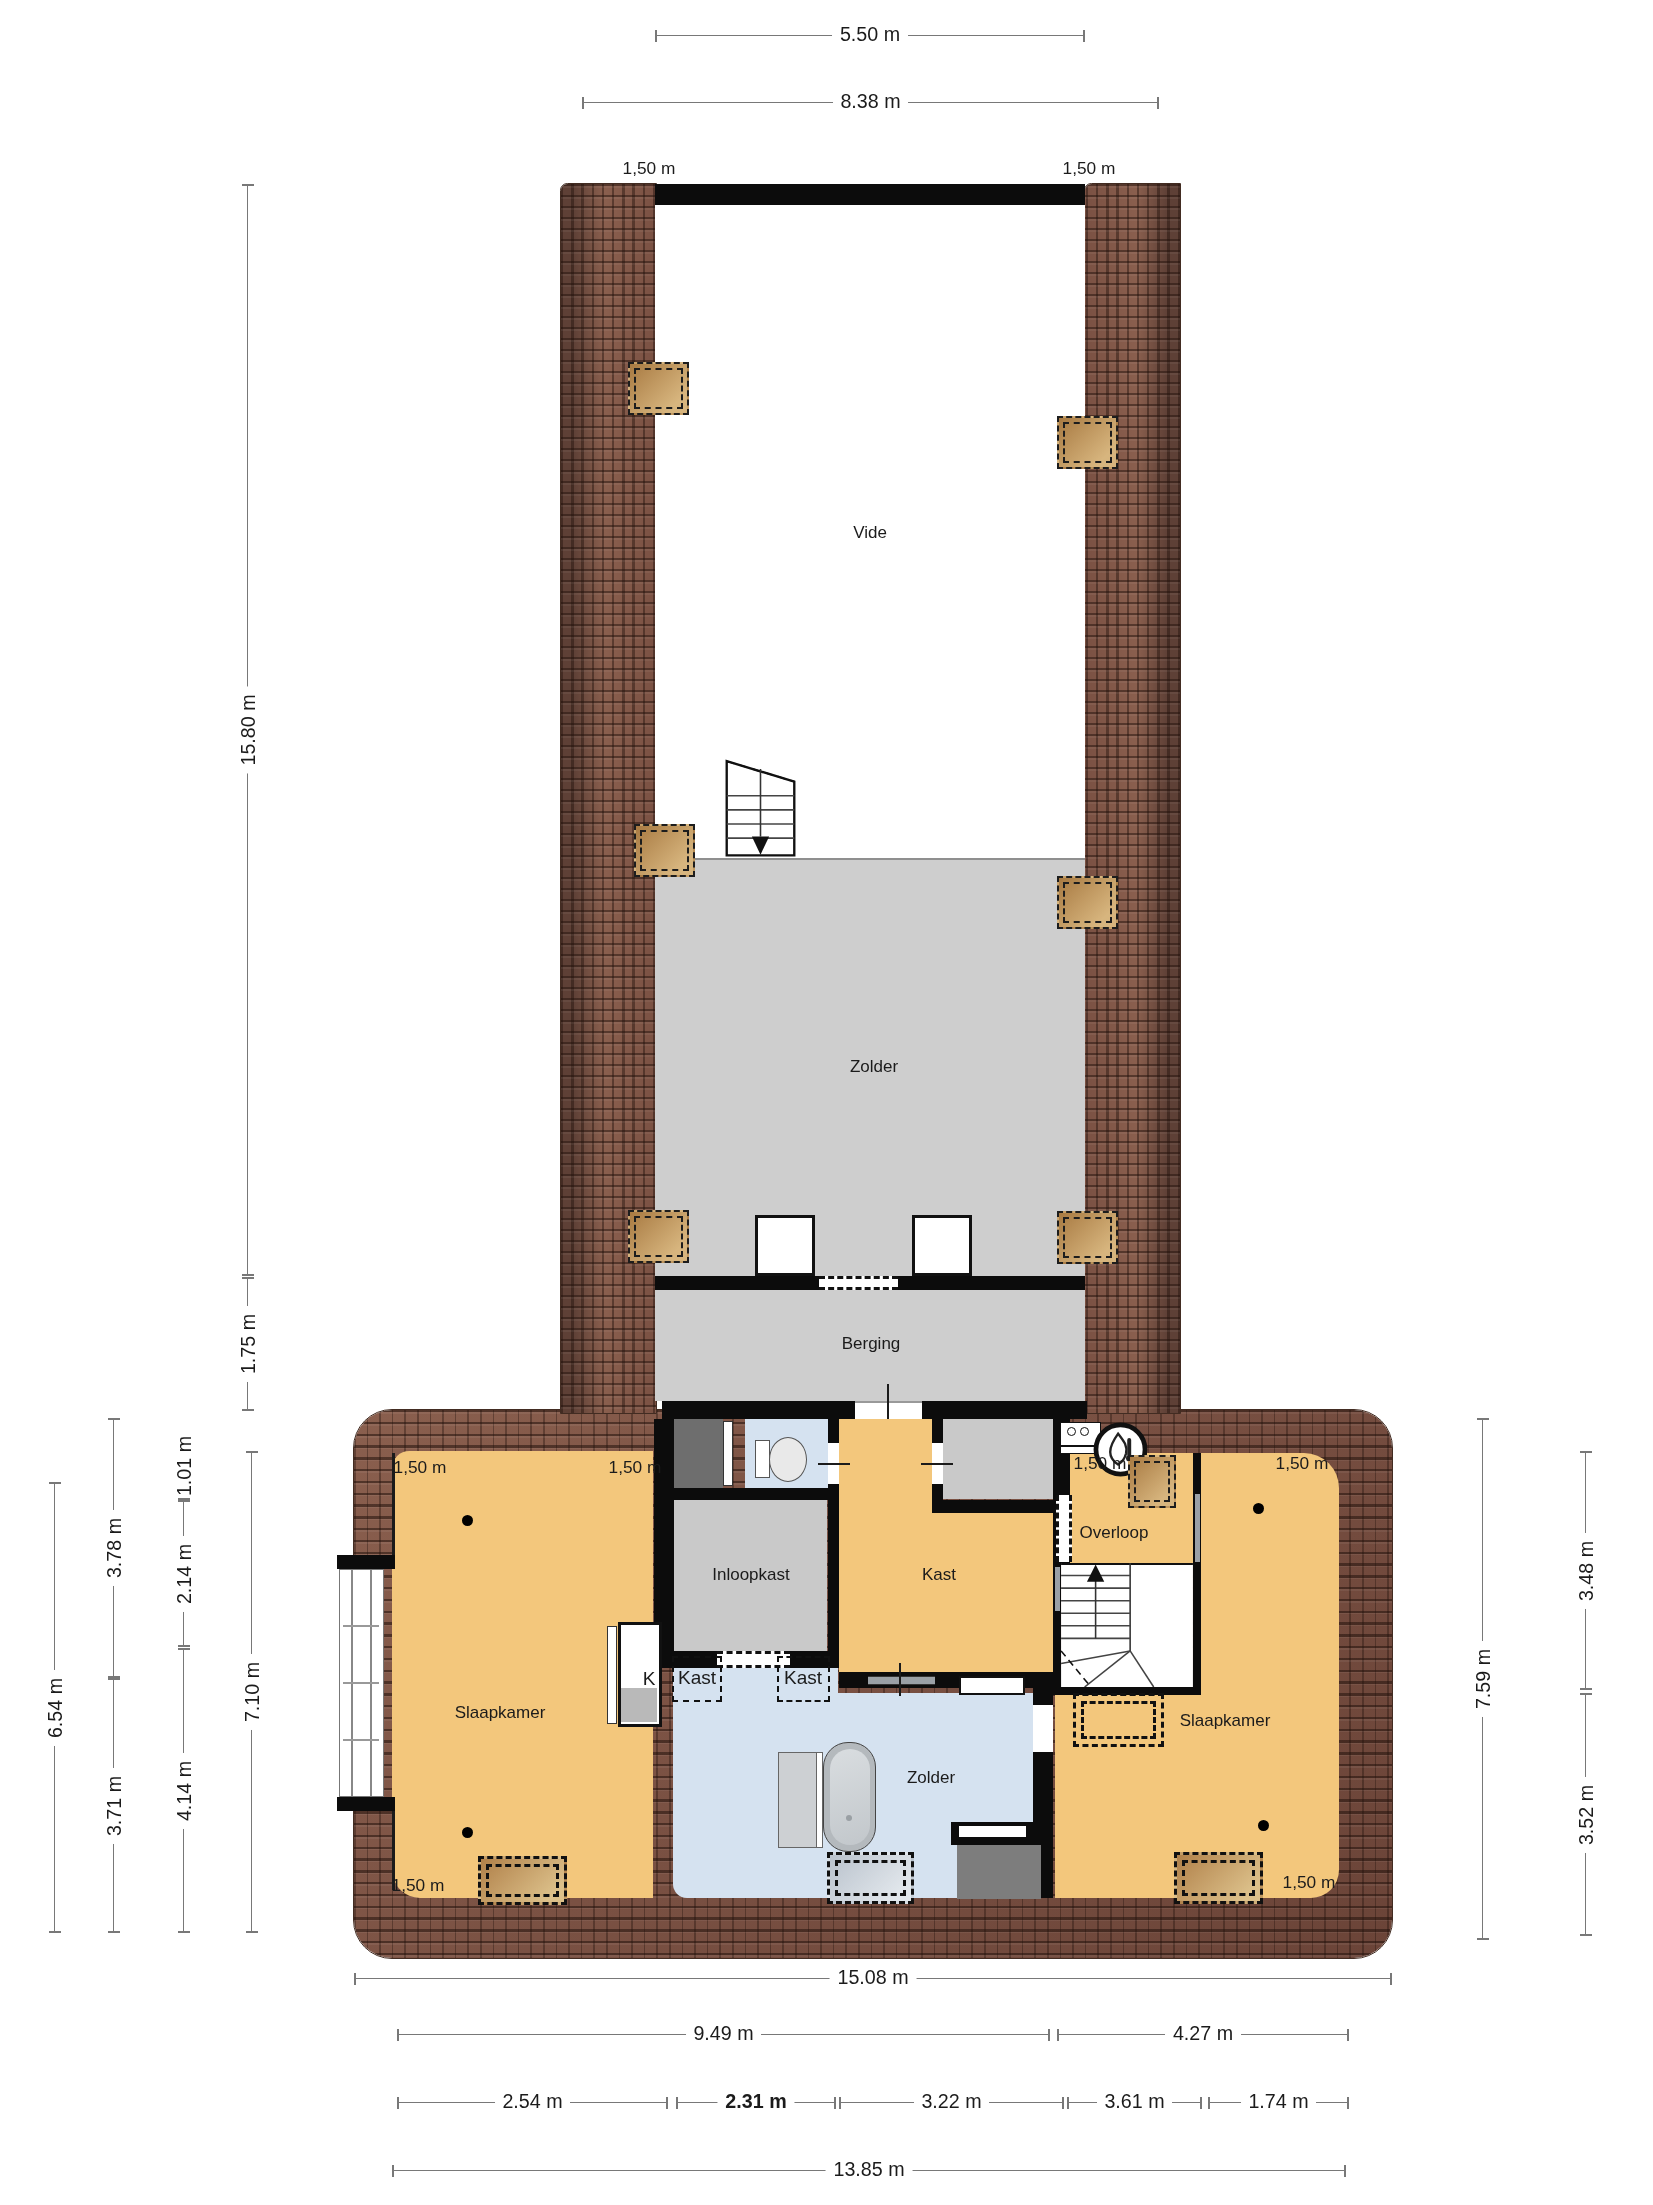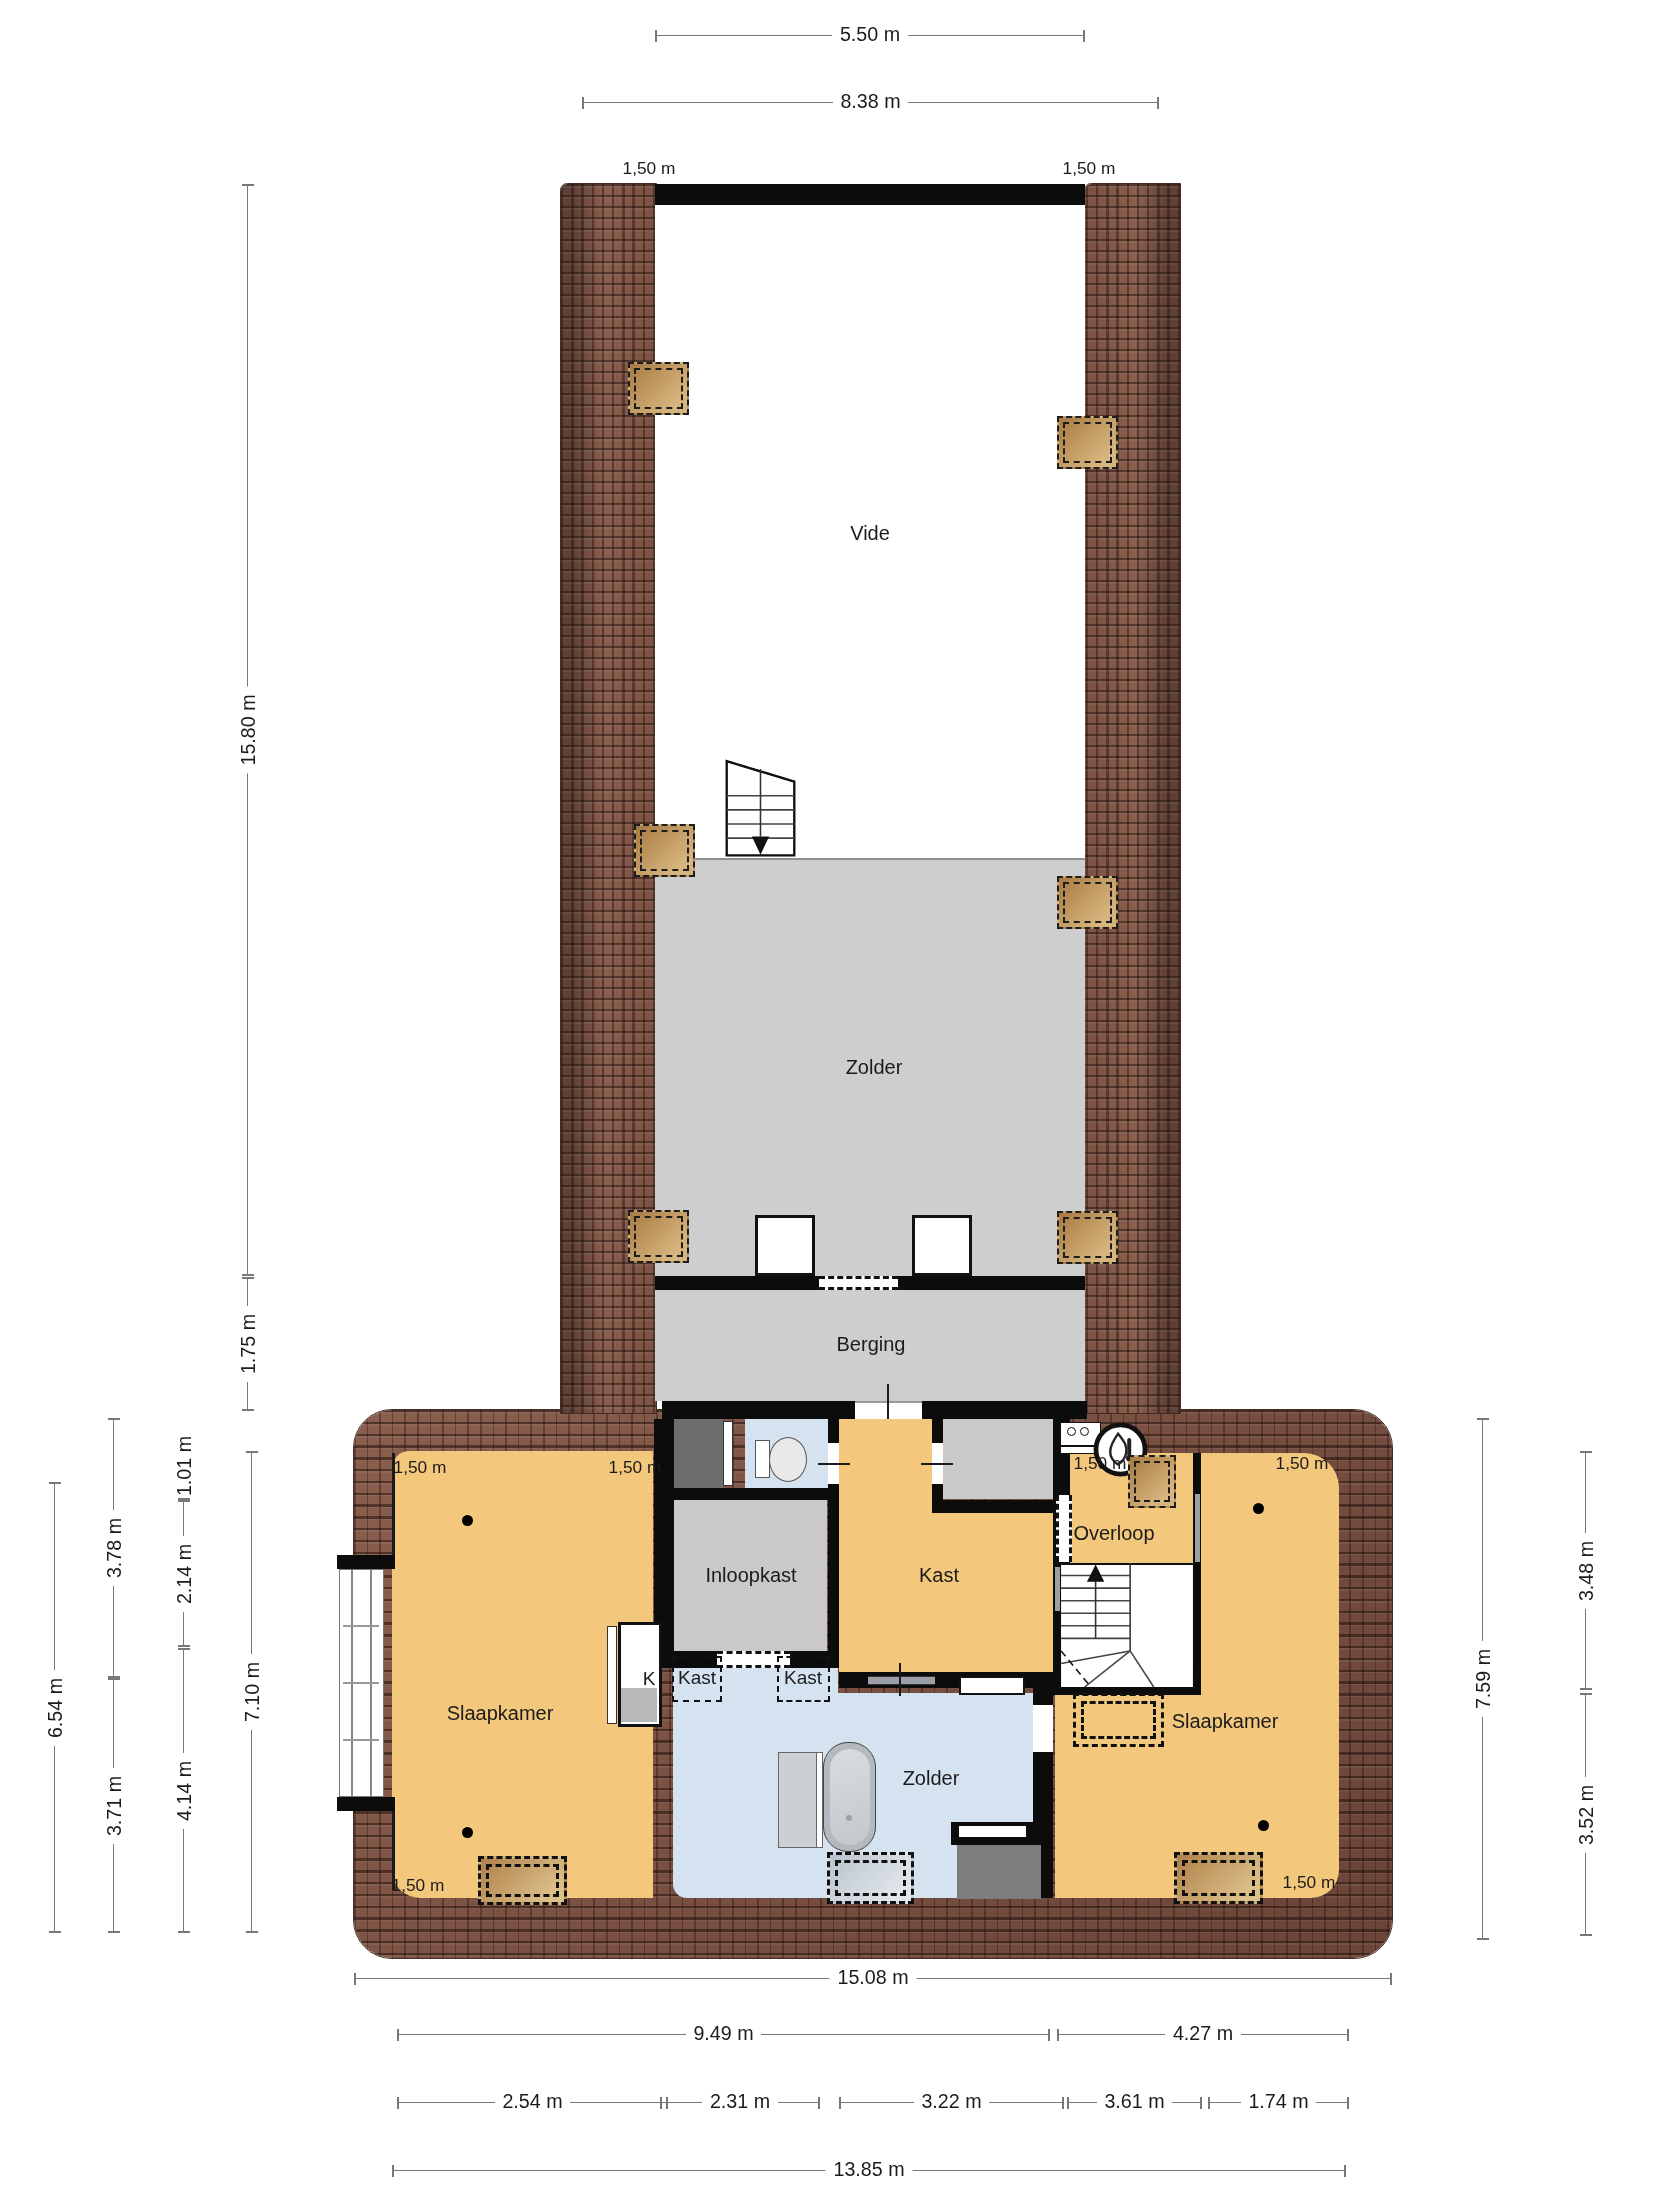--- a/index.html
+++ b/index.html
@@ -22,21 +22,21 @@
       linear-gradient(90deg,#5e4036 0 12.6px,#8a5f4e 43px,#7a5143 100%);
   }
   .wall{background:#0c0c0c;}
   .white{background:#ffffff;}
   .orange{background:#f3c77c;}
   .blue{background:#d5e2f0;}
   .gray{background:#cecece;}
   .gray2{background:#c9c9c9;}
   .darkroom{background:#6e6e6e;}
   
-  .rlabel{position:absolute;transform:translate(-50%,-50%);font-size:20px;color:#1b1b1b;white-space:nowrap;}
+  .rlabel{position:absolute;transform:translate(-50%,-50%);font-size:17px;color:#1b1b1b;white-space:nowrap;}
   .rlabel.sm{font-size:19px;}
   .small-label{position:absolute;transform:translate(-50%,-50%);font-size:17.3px;color:#1b1b1b;white-space:nowrap;}
   
   .dim{position:absolute;}
   .dim-h{border-top:1.6px solid #787878;}
   .dim-v{border-left:1.6px solid #787878;}
   .dim-h::before,.dim-h::after{content:'';position:absolute;top:-6.3px;width:1.6px;height:11.8px;background:#787878;}
   .dim-h::before{left:0;} .dim-h::after{right:0;}
   .dim-v::before,.dim-v::after{content:'';position:absolute;left:-6.3px;width:11.8px;height:1.6px;background:#787878;}
   .dim-v::before{top:0;} .dim-v::after{bottom:0;}
@@ -239,21 +239,21 @@
     </div>
     <div class="dim dim-h" style="left: 397px; top: 2034px; width: 653px;">
       <span class="dim-label">9.49 m</span>
     </div>
     <div class="dim dim-h" style="left: 1057px; top: 2034px; width: 292px;">
       <span class="dim-label">4.27 m</span>
     </div>
     <div class="dim dim-h" style="left: 397px; top: 2102px; width: 271px;">
       <span class="dim-label">2.54 m</span>
     </div>
-    <div class="dim dim-h" style="left: 660px; top: 2102px; width: 160px;">
+    <div class="dim dim-h" style="left: 676px; top: 2102px; width: 160px; font-weight: bold;">
       <span class="dim-label">2.31 m</span>
     </div>
     <div class="dim dim-h" style="left: 839px; top: 2102px; width: 225px;">
       <span class="dim-label">3.22 m</span>
     </div>
     <div class="dim dim-h" style="left: 1067px; top: 2102px; width: 135px;">
       <span class="dim-label">3.61 m</span>
     </div>
     <div class="dim dim-h" style="left: 1208px; top: 2102px; width: 141px;">
       <span class="dim-label">1.74 m</span>

